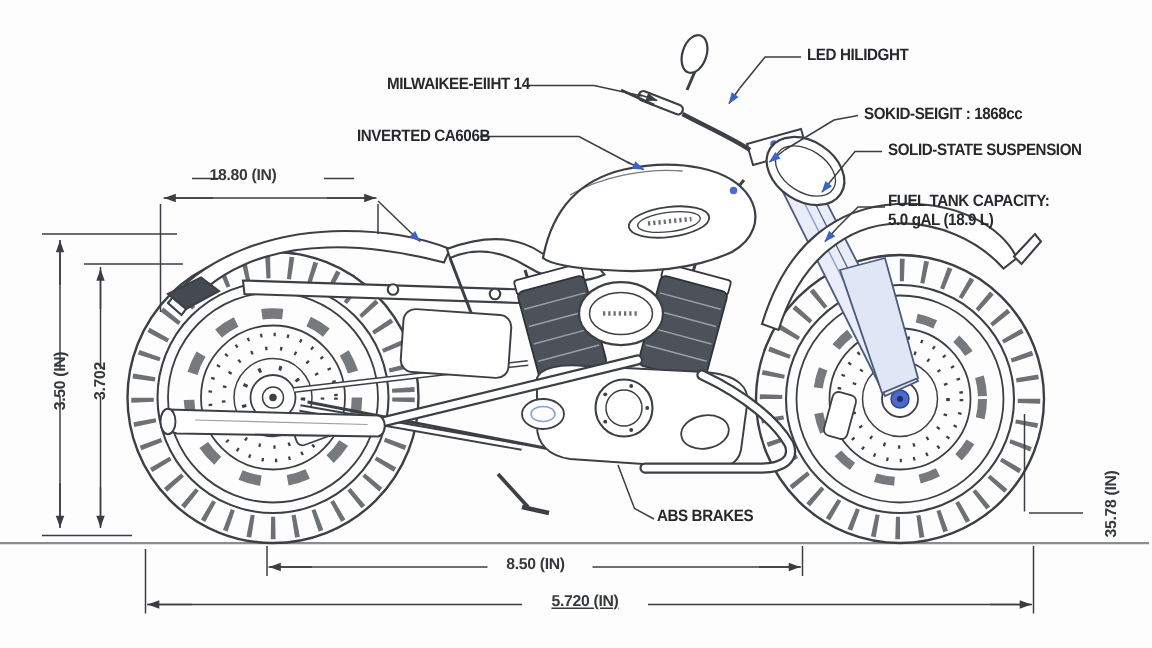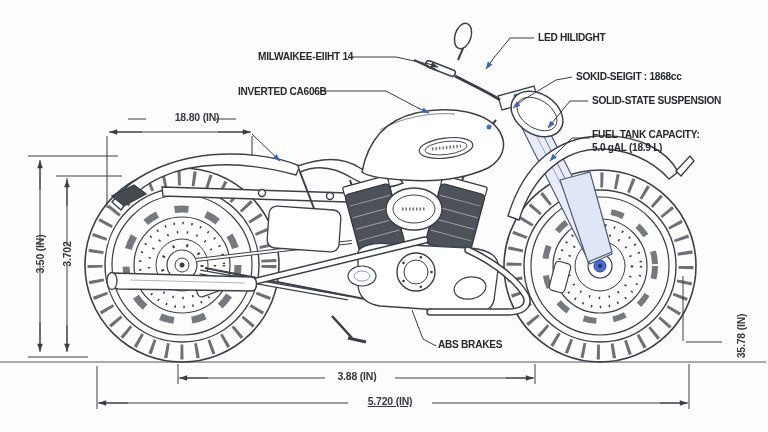--- a/index.html
+++ b/index.html
@@ -236,20 +236,20 @@
 
 <div class="callout" style="left:258px;top:50px;">MILWAIKEE-EIIHT 14</div>
 <div class="callout" style="left:238px;top:85px;">INVERTED CA606B</div>
 <div class="callout" style="left:538px;top:31px;">LED HILIDGHT</div>
 <div class="callout" style="left:576px;top:70px;">SOKID-SEIGIT : 1868cc</div>
 <div class="callout" style="left:592px;top:94px;">SOLID-STATE SUSPENSION</div>
 <div class="callout pre" style="left:592px;top:128px;">FUEL TANK CAPACITY:
 5.0 gAL (18.9 L)</div>
 <div class="callout" style="left:438px;top:338px;">ABS BRAKES</div>
 
-<div class="dim" style="left:147px;top:111px;width:100px;">18.80 (IN)</div>
+<div class="dim" style="left:112px;top:111px;width:100px;">18.80 (IN)</div>
 <div class="dim rot" style="left:0px;top:248px;">3.50 (IN)</div>
 <div class="dim rot" style="left:27px;top:248px;">3.702</div>
 <div class="dim rot" style="left:701px;top:330px;">35.78 (IN)</div>
-<div class="dim" style="left:307px;top:370px;width:100px;">3.88 (IN)</div>
+<div class="dim" style="left:307px;top:370px;width:100px;">8.50 (IN)</div>
 <div class="dim" style="left:340px;top:395px;width:100px;text-decoration:underline;">5.720 (IN)</div>
 
 </div>
 
 </body></html>

